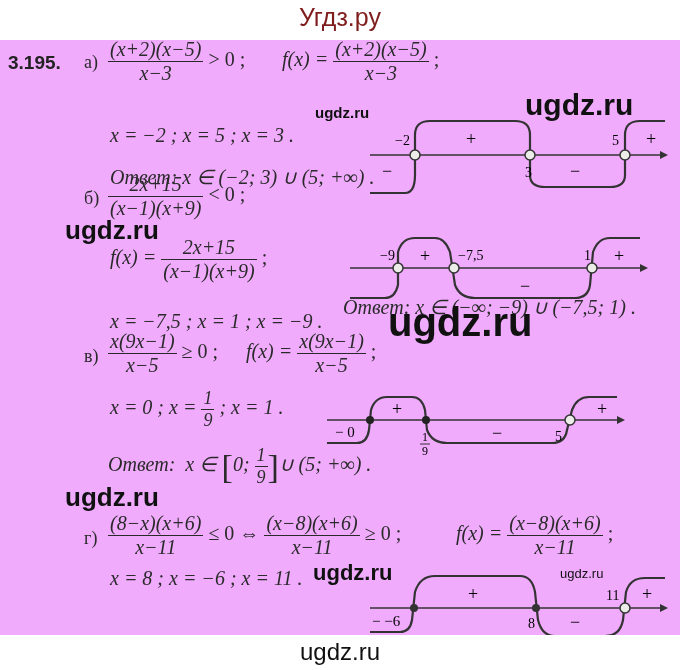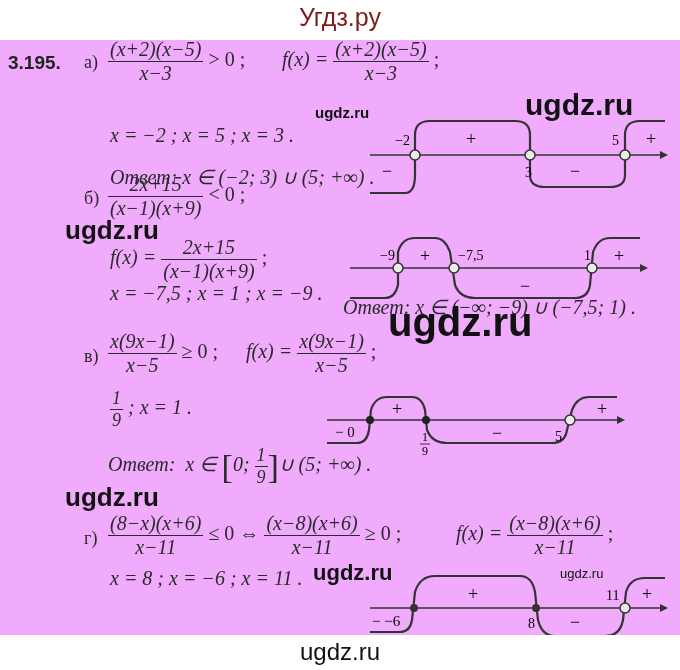--- a/index.html
+++ b/index.html
@@ -78,37 +78,38 @@
     <circle cx="48" cy="38" r="5" fill="#ecece8" stroke="#333" stroke-width="1.5"></circle>
     <circle cx="104" cy="38" r="5" fill="#ecece8" stroke="#333" stroke-width="1.5"></circle>
     <circle cx="242" cy="38" r="5" fill="#ecece8" stroke="#333" stroke-width="1.5"></circle>
     <text x="30" y="30" font-size="14" font-family="Liberation Serif">−9</text>
     <text x="108" y="30" font-size="14" font-family="Liberation Serif">−7,5</text>
     <text x="234" y="30" font-size="14" font-family="Liberation Serif">1</text>
     <text x="70" y="32" font-size="18" font-family="Liberation Serif">+</text>
     <text x="170" y="62" font-size="18" font-family="Liberation Serif">−</text>
     <text x="264" y="32" font-size="18" font-family="Liberation Serif">+</text>
   </svg>
-  <div class="abs math" style="left:110px;top:242px;">x = −7,5 ;  x = 1 ;  x = −9 .</div>
+  <div class="abs math" style="left:110px;top:270px;">x = −7,5 ;  x = 1 ;  x = −9 .</div>
   <div class="abs math" style="left:343px;top:255px;">
     <span class="ans">Ответ:</span>
     <span>x ∈ (−∞; −9) ∪ (−7,5; 1) .</span>
   </div>
 
   <div class="abs lbl" style="left:84px;top:306px;">в)</div>
   <div class="abs math" style="left:108px;top:290px;">
     <span class="frac"><span class="n">x(9x−1)</span><span class="d">x−5</span></span>
     <span class="up">≥ 0 ;</span>
   </div>
   <div class="abs math" style="left:246px;top:290px;">
     <span>f(x) =</span>
     <span class="frac"><span class="n">x(9x−1)</span><span class="d">x−5</span></span>
     <span class="up">;</span>
   </div>
   <div class="abs math" style="left:110px;top:348px;">
+    <span>x = 0 ;  x =</span>
     <span class="frac" style="font-size:18px;"><span class="n">1</span><span class="d">9</span></span>
     <span>;  x = 1 .</span>
   </div>
   <svg style="left:327px;top:345px;" width="300" height="80">
     <line x1="0" y1="35" x2="290" y2="35" stroke="#333" stroke-width="1.6"></line>
     <polygon points="290,31 298,35 290,39" fill="#333"></polygon>
     <path d="M0,58 L30,58 Q40,58 42,45 L44,25 Q48,12 60,12 L85,12 Q95,12 98,25 L100,45 Q105,58 120,58 L225,58 Q238,58 240,45 L245,25 Q250,12 262,12 L290,12" fill="none" stroke="#333" stroke-width="2.2"></path>
     <circle cx="43" cy="35" r="4" fill="#222"></circle>
     <circle cx="99" cy="35" r="4" fill="#222"></circle>
     <circle cx="243" cy="35" r="5" fill="#ecece8" stroke="#333" stroke-width="1.5"></circle>

